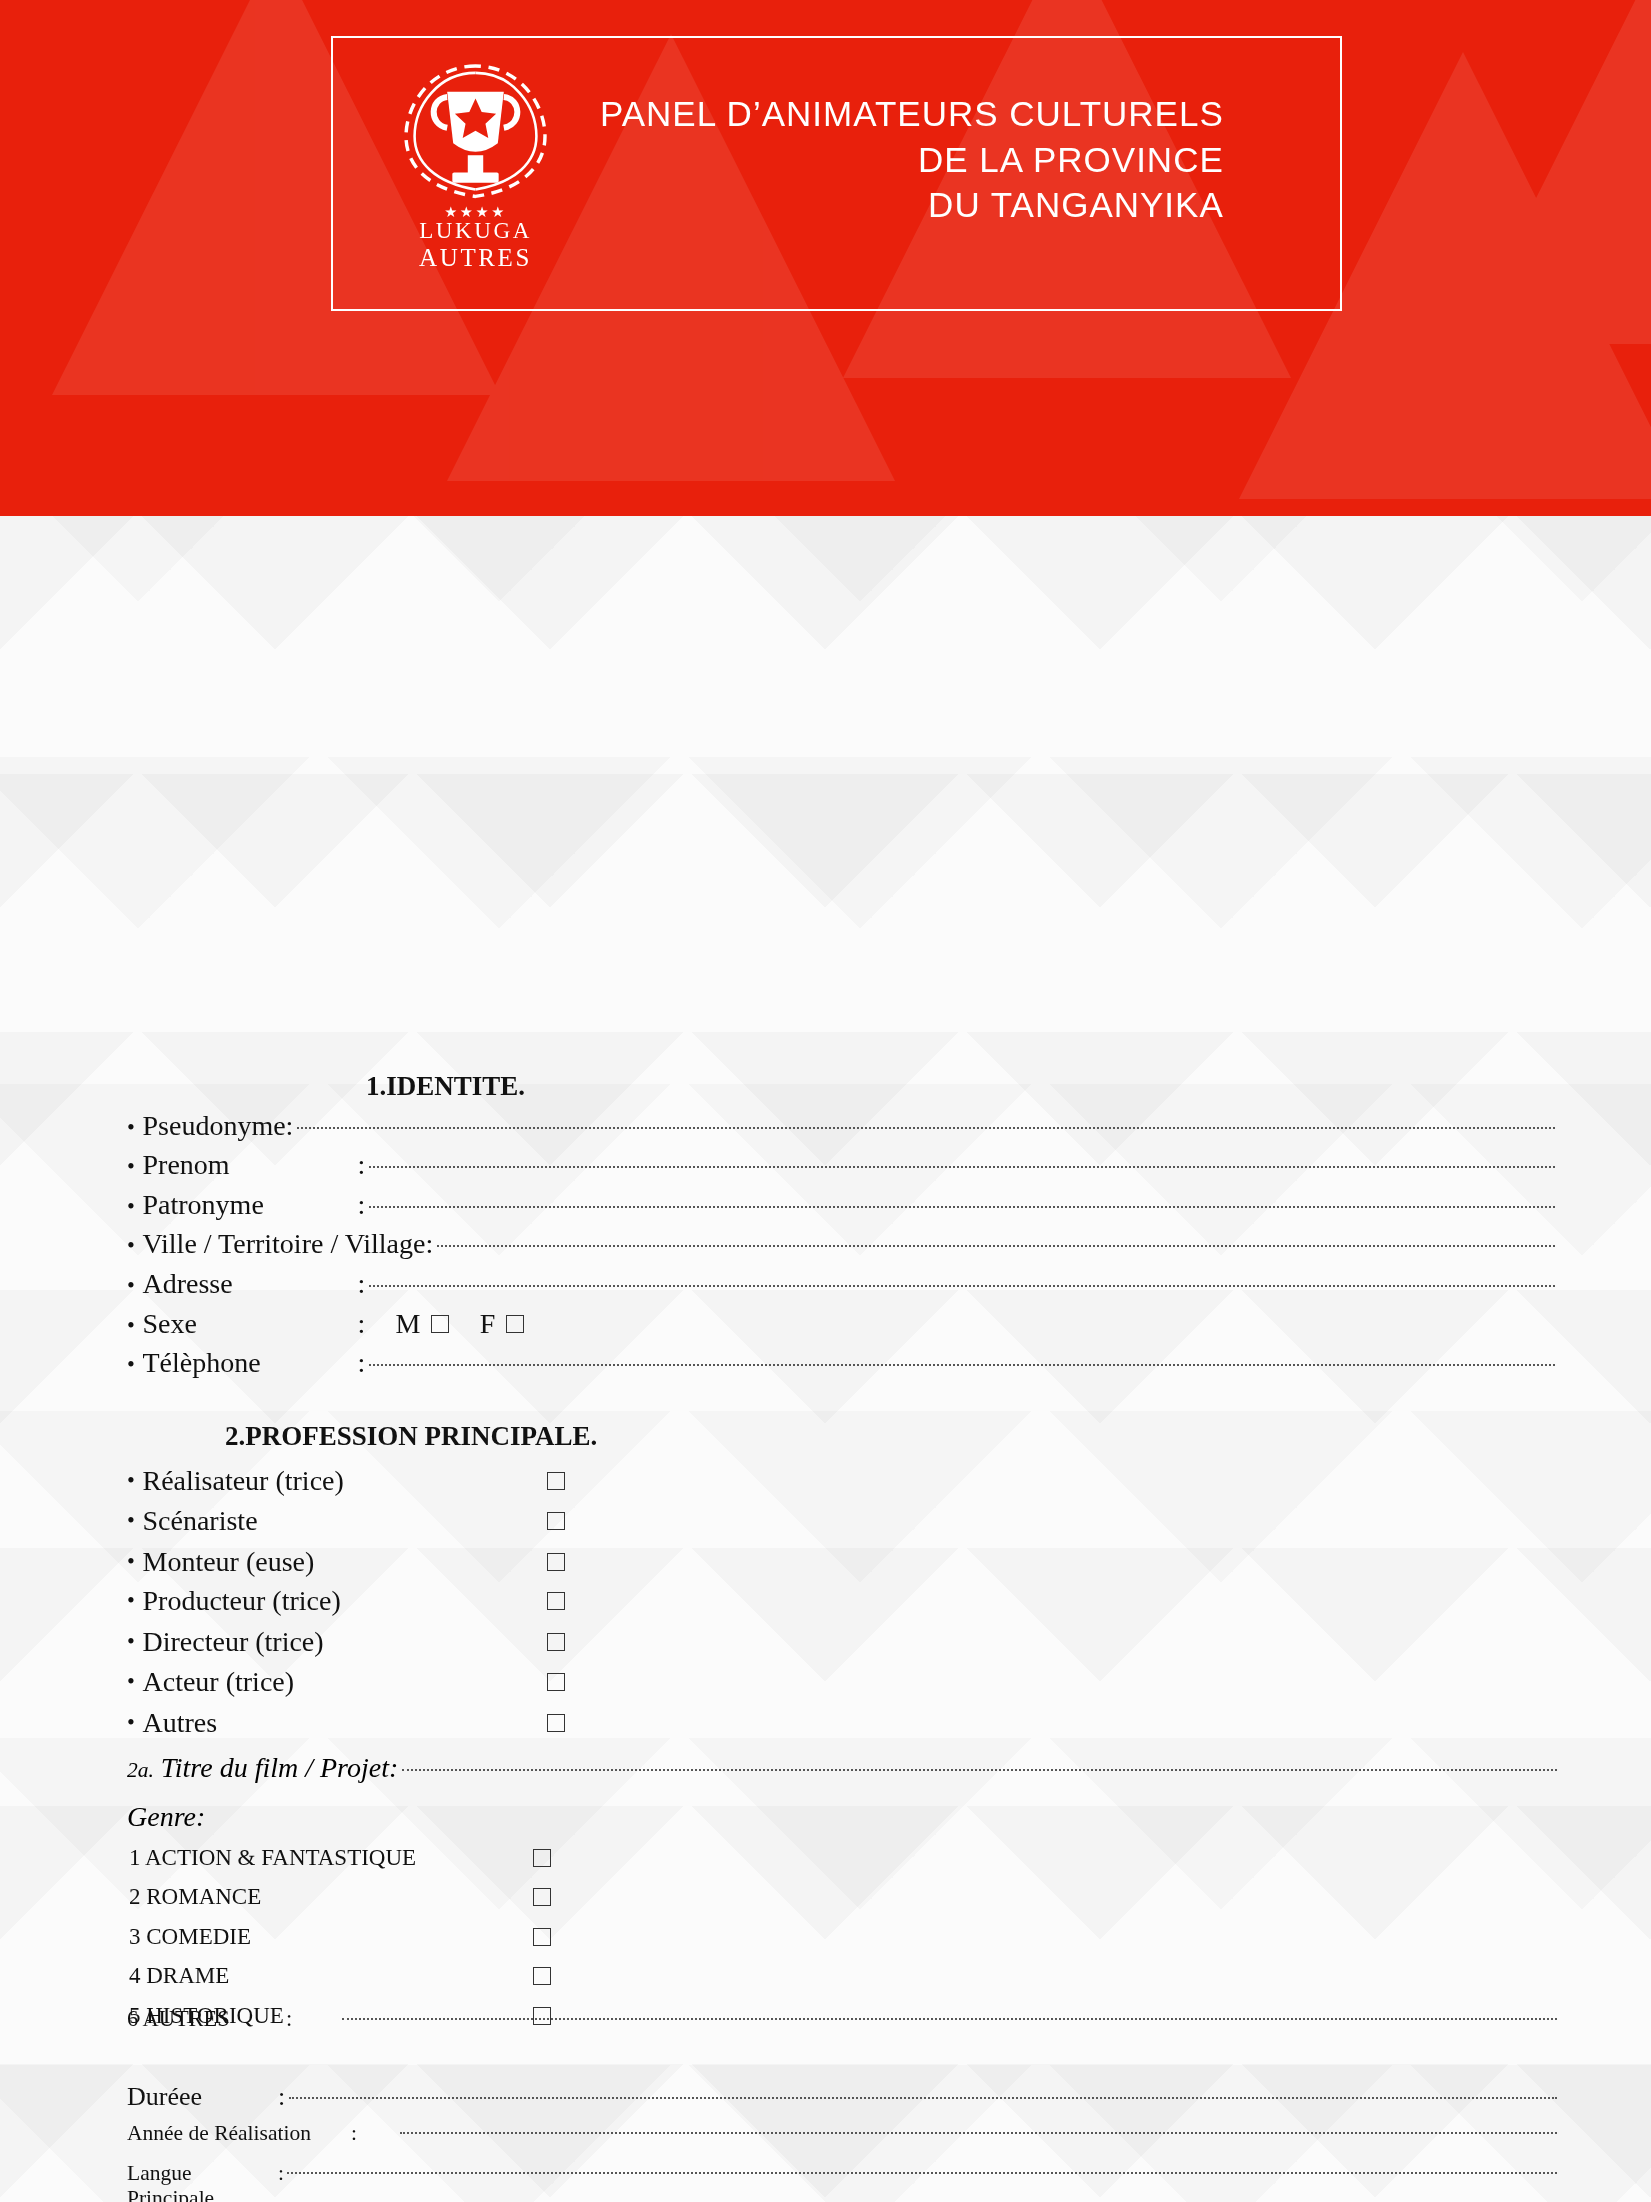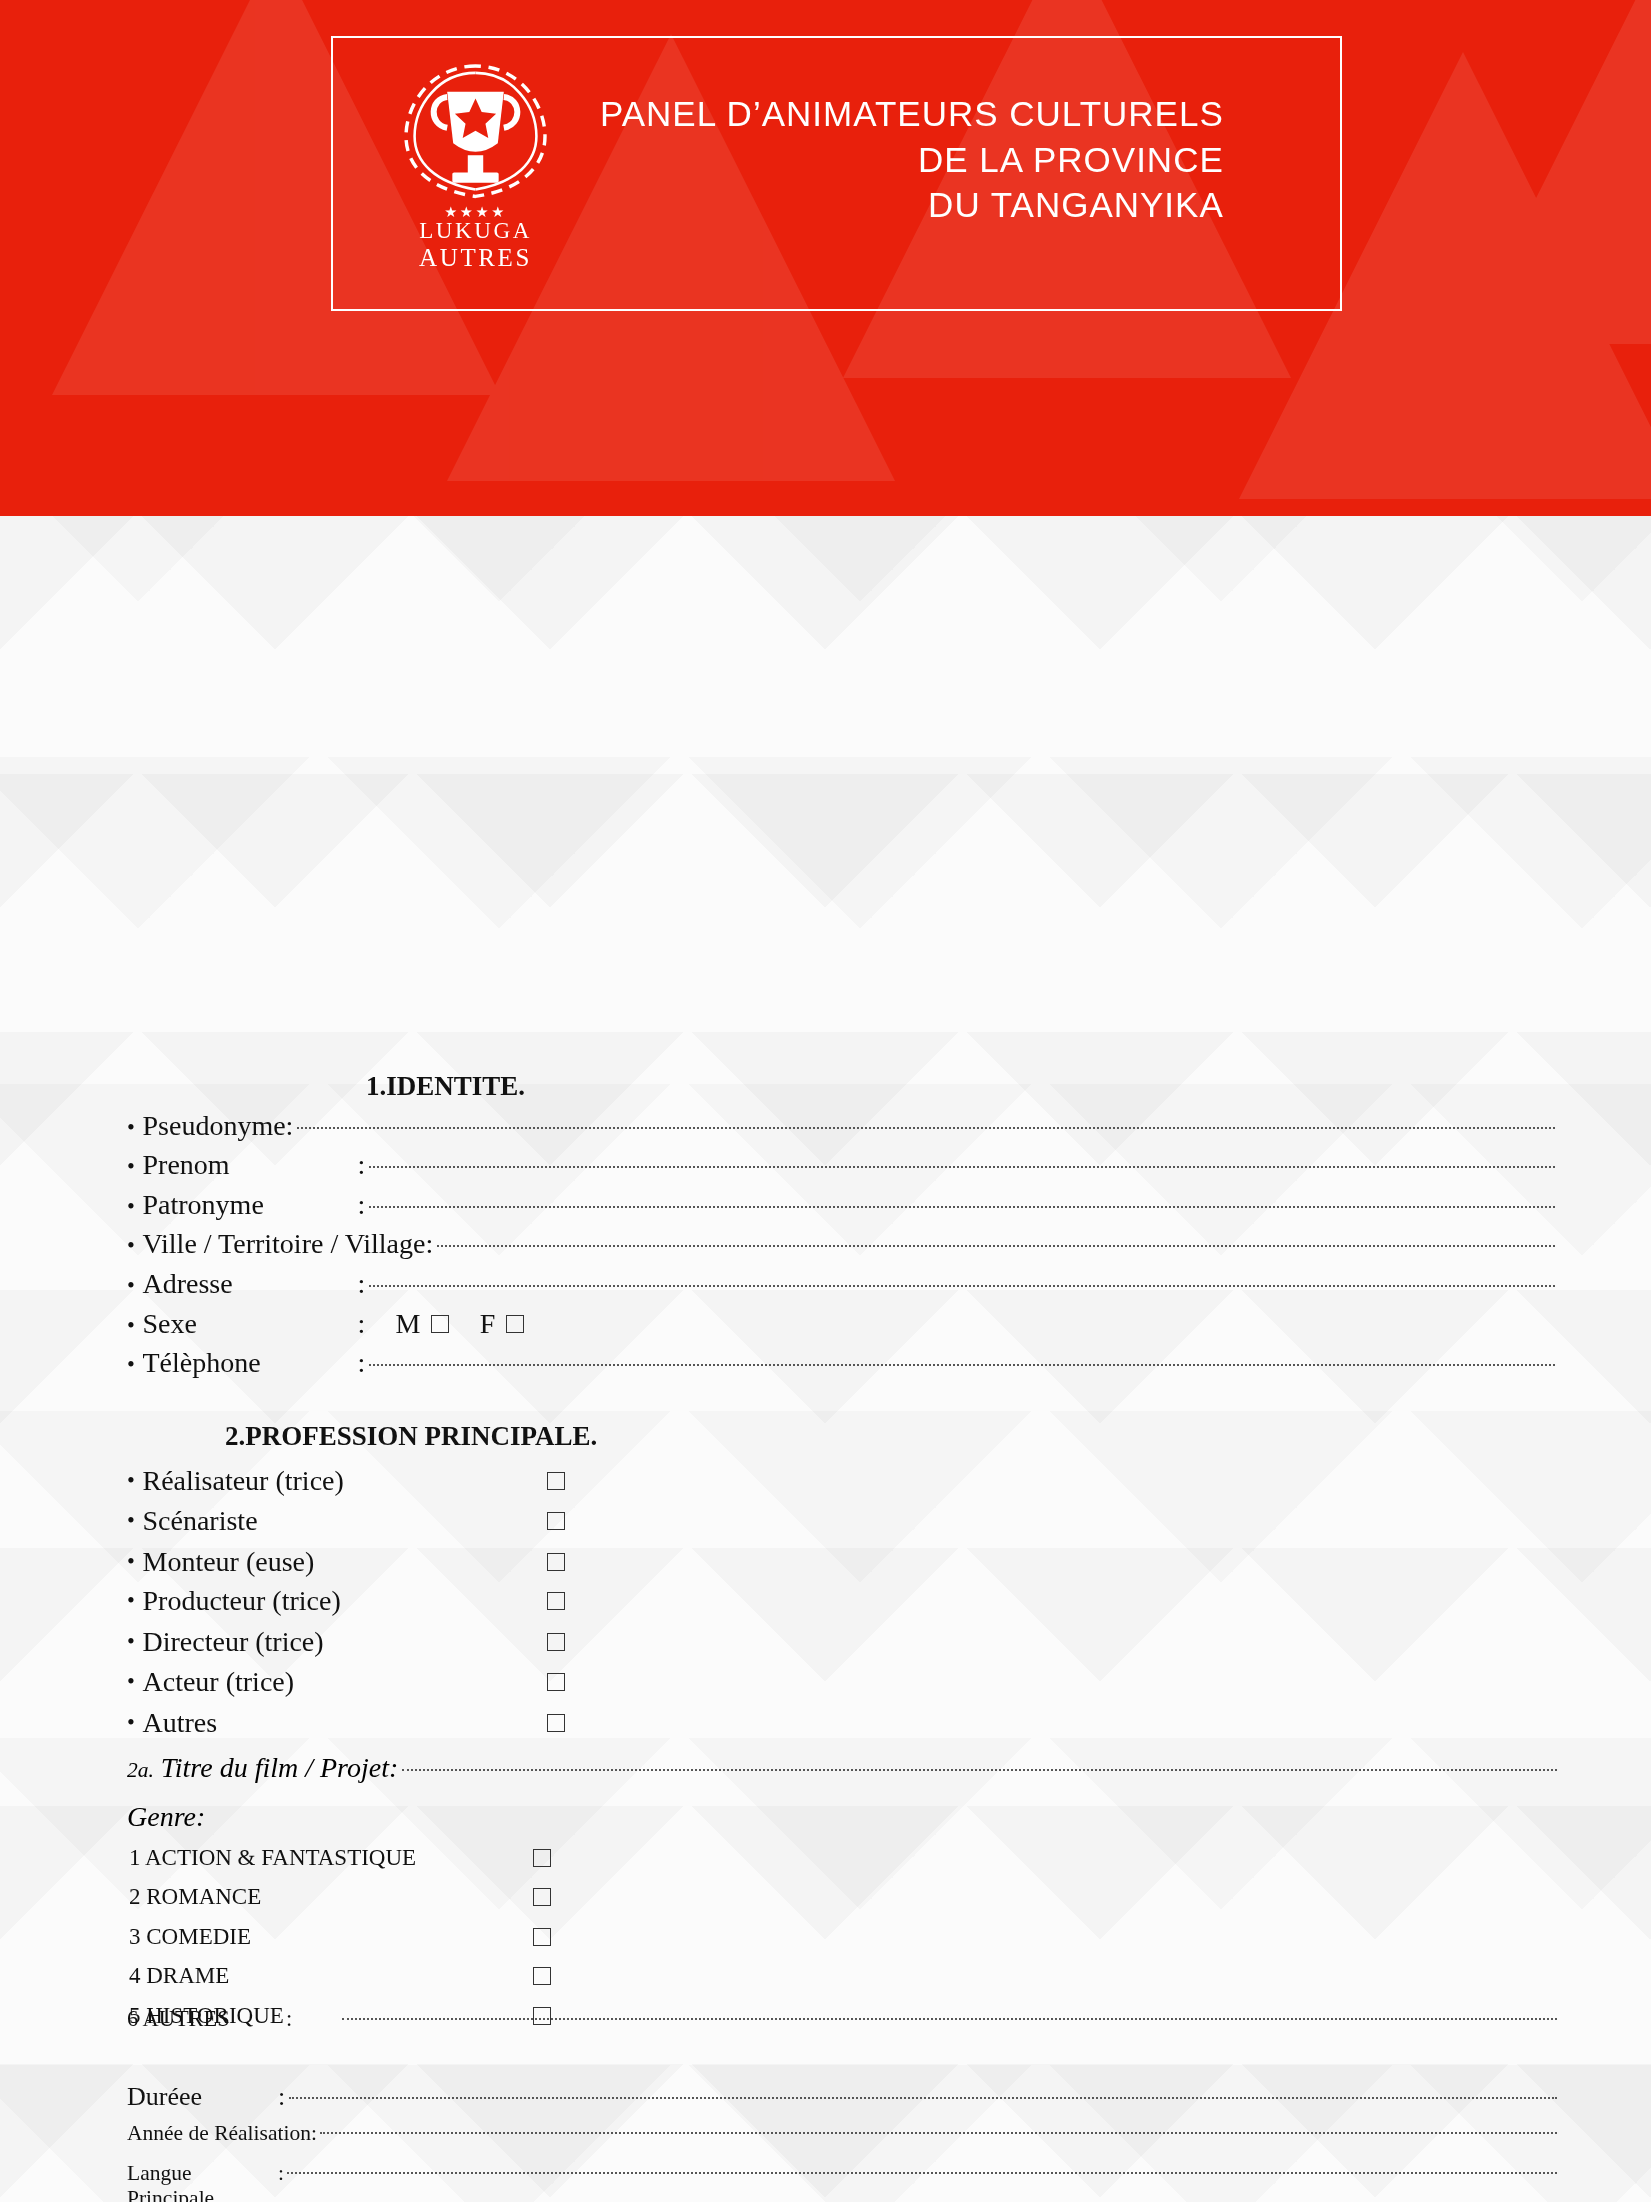--- a/index.html
+++ b/index.html
@@ -427,21 +427,21 @@
       <span class="sl">6 AUTRES</span>
       <span class="colon" style="margin-left:10.3px;">:</span>
       <span class="dots"></span>
     </div>
 
     <div class="small-row" style="top:1566px; font-size:26px;">
       <span class="sl" style="width:151px">Duréee</span>
       <span class="colon">:</span>
       <span class="dots"></span>
     </div>
-    <div class="small-row" style="top:1605px; font-size:21.5px;">
+    <div class="small-row" style="top:1605px; font-size:21.5px;gap:40px;">
       <span class="sl">Année de Réalisation</span>
       <span class="colon">:</span>
       <span class="dots"></span>
     </div>
     <div class="small-row" style="top:1645px; font-size:21.5px;">
       <span class="sl" style="width:151px">Langue Principale</span>
       <span class="colon">:</span>
       <span class="dots"></span>
     </div>
     <div class="small-row" style="top:1685px; font-size:21.5px;">

